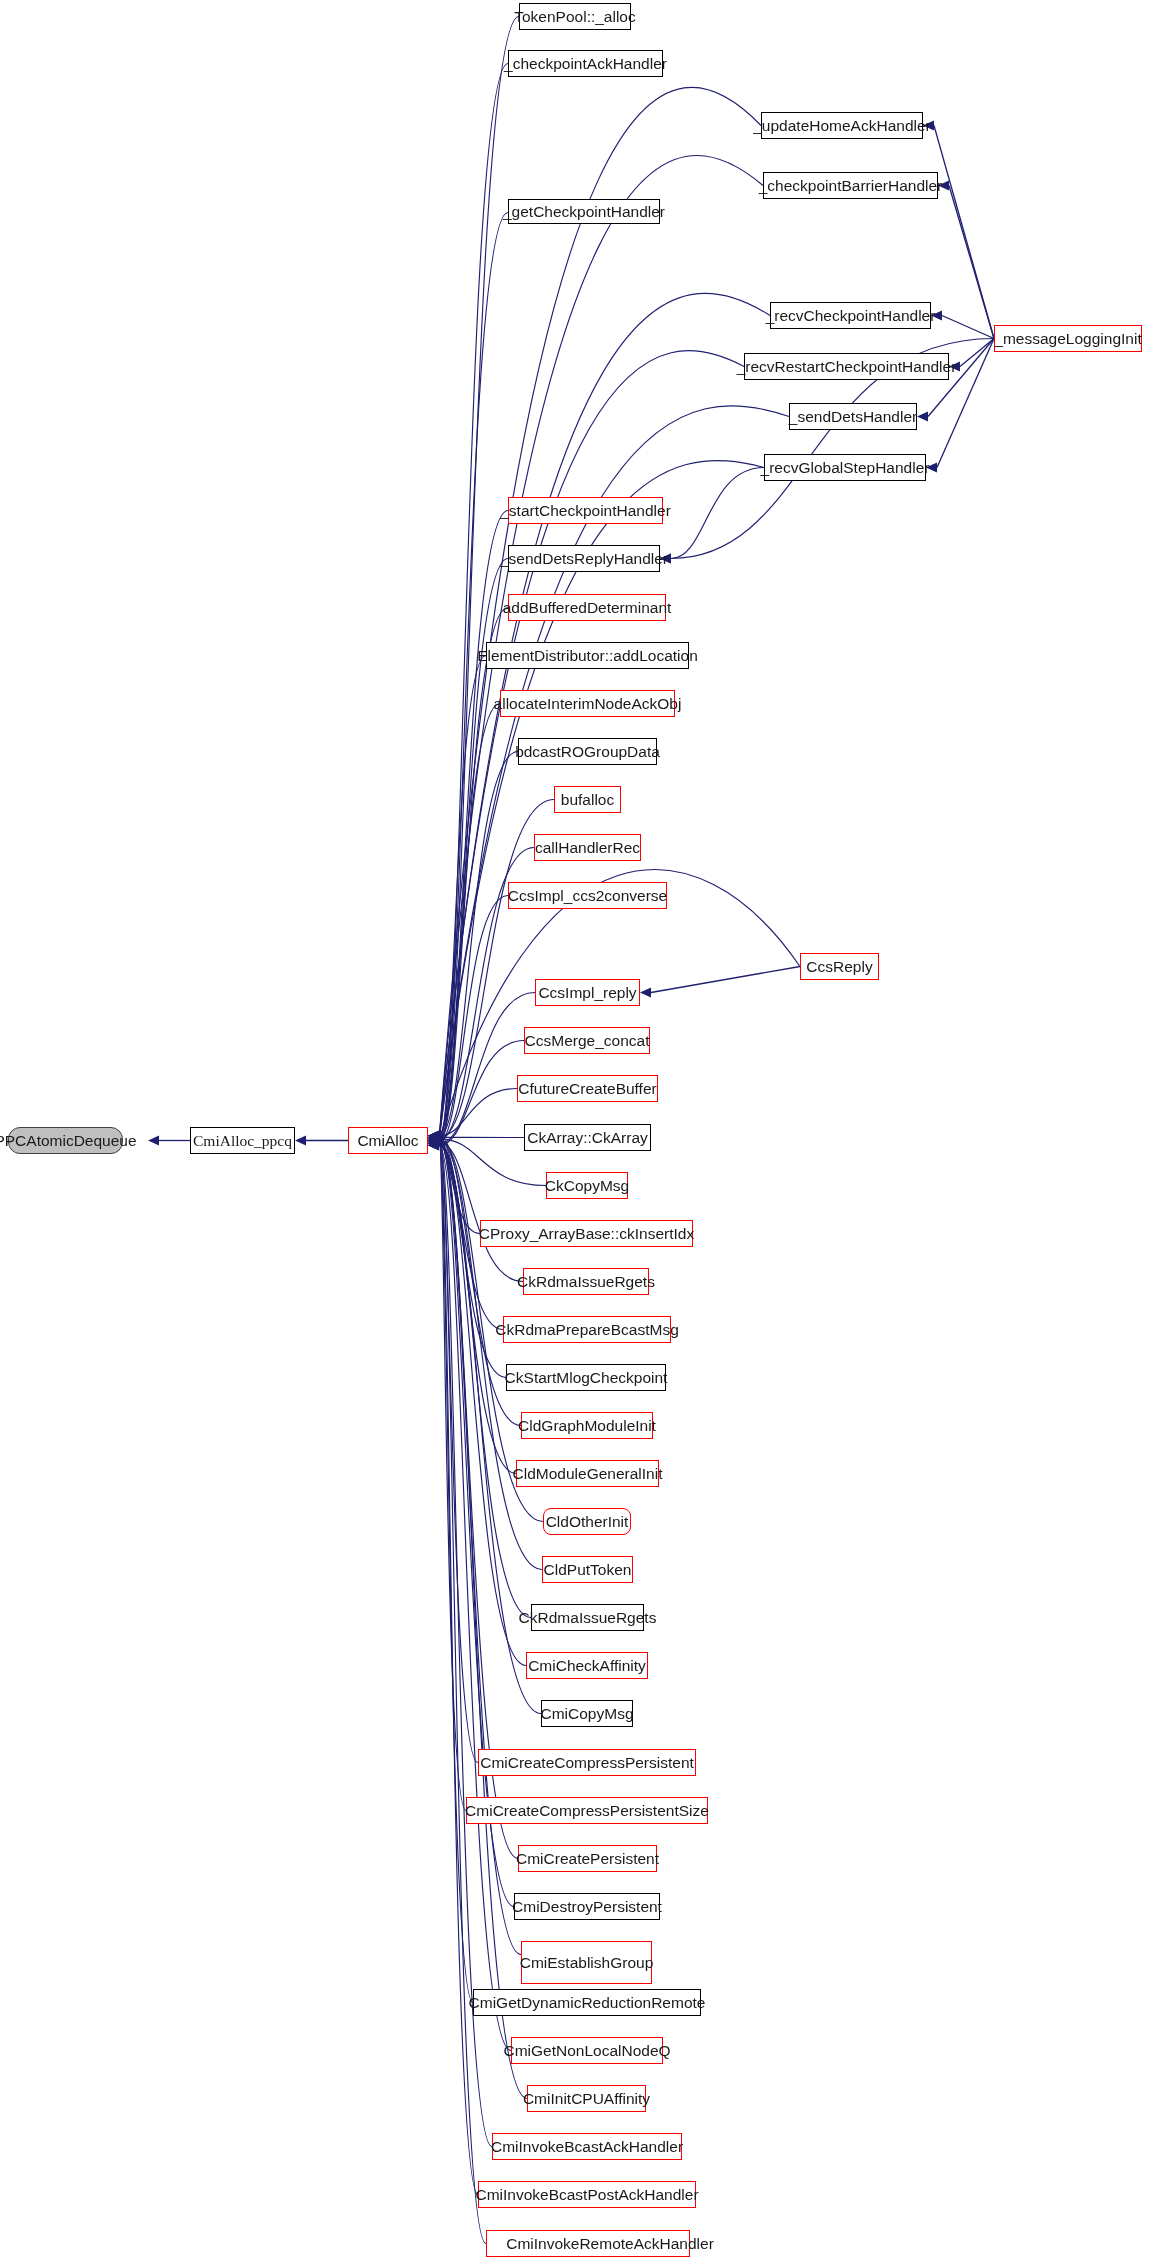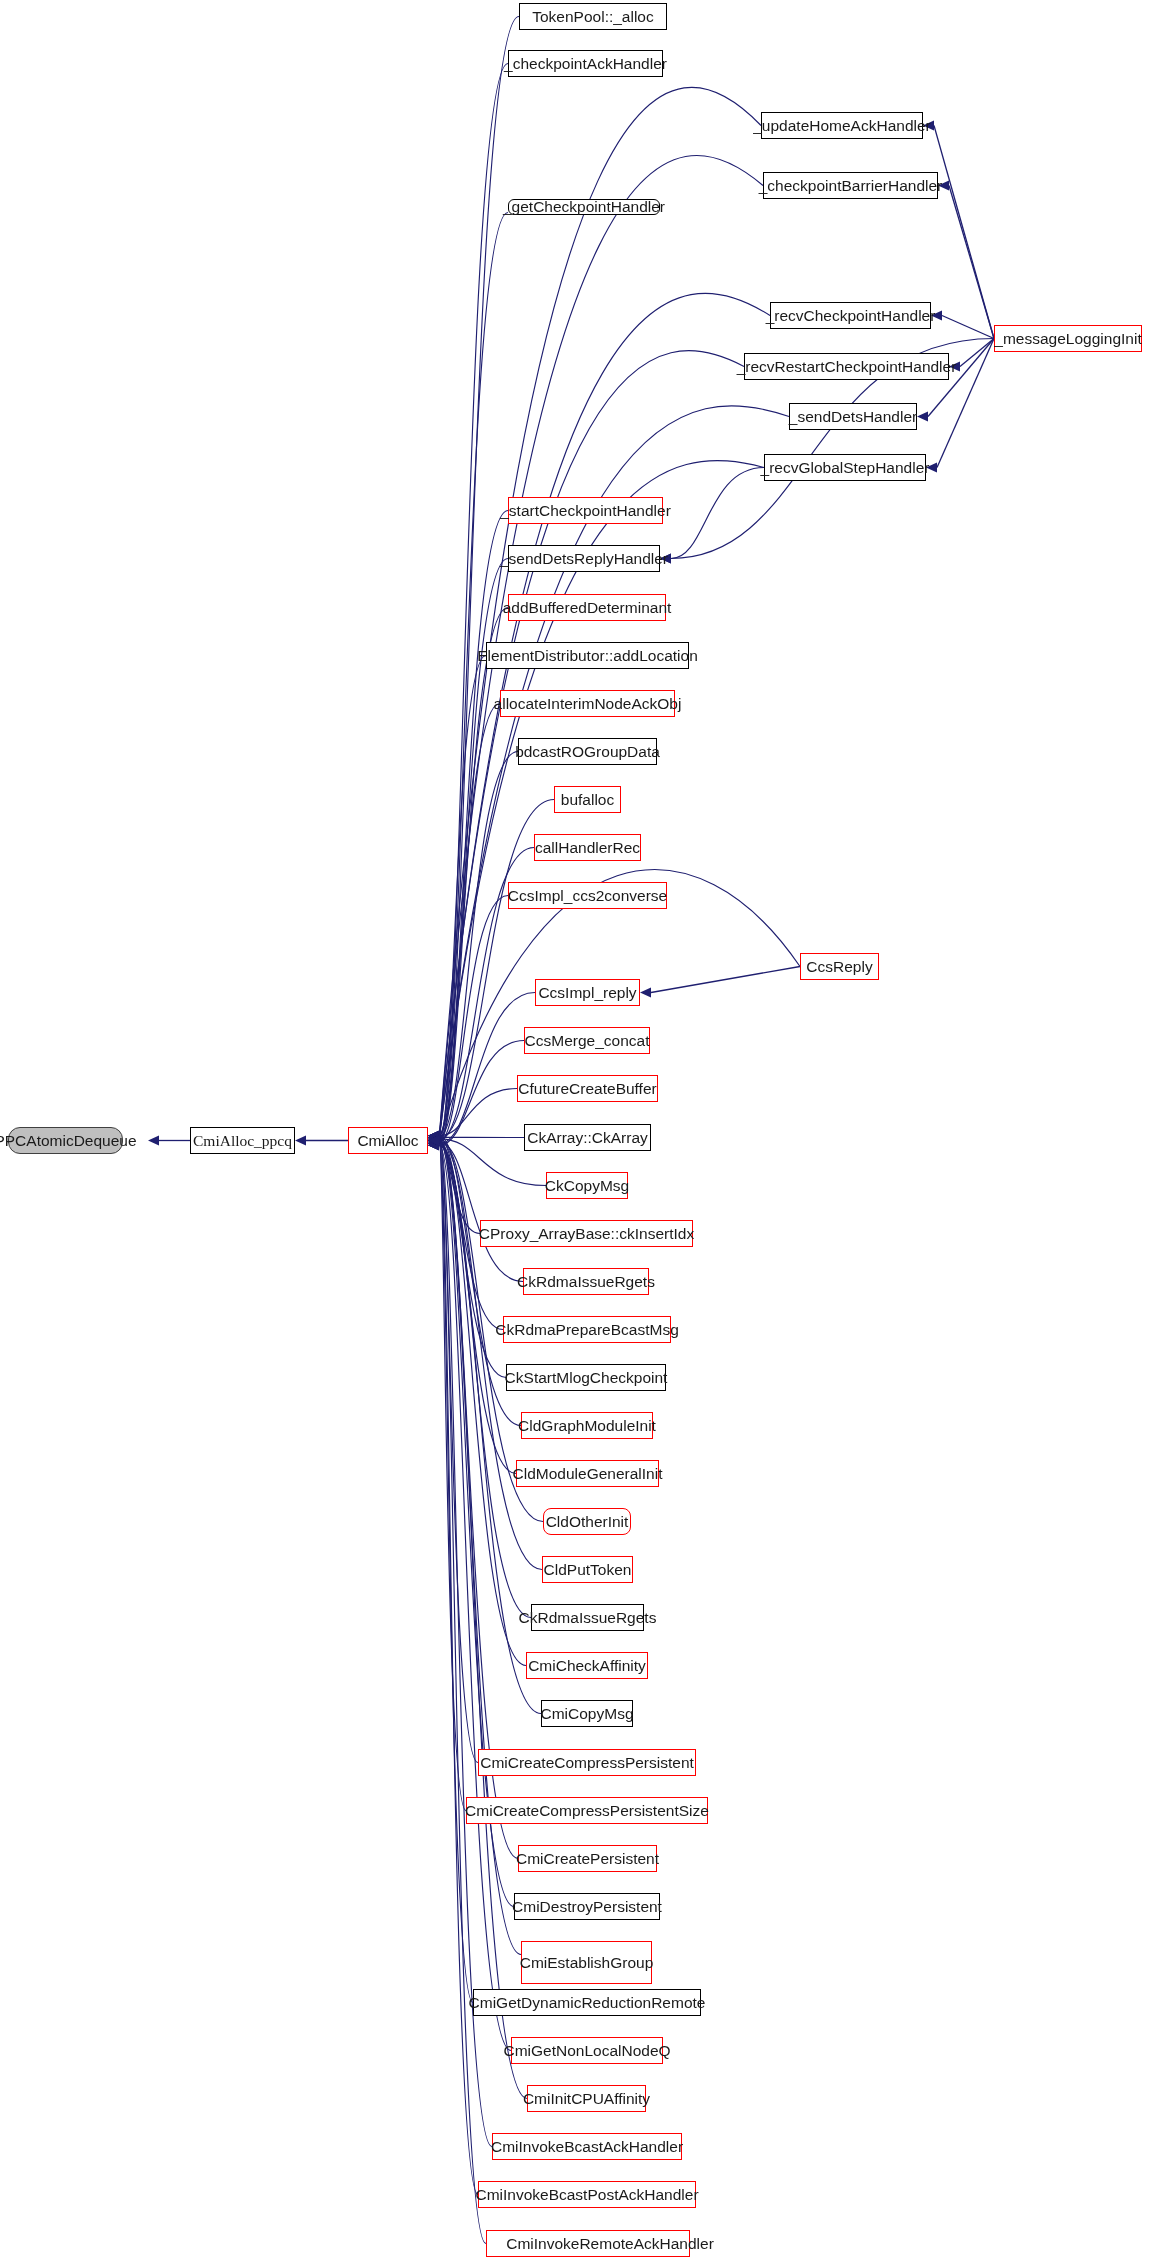--- a/index.html
+++ b/index.html
@@ -135,27 +135,27 @@
     </svg>
 <div class="node root" style="left: 8px; top: 1127px; width: 115px; height: 27px; font-size: 15.5px; border-radius: 12px;">
       <span class="lbl">PPCAtomicDequeue</span>
     </div>
     <div class="node" style="left: 190px; top: 1127px; width: 105px; height: 27px; font-size: 15.5px; font-family: Liberation Serif, serif;">
       <span class="lbl">CmiAlloc_ppcq</span>
     </div>
     <div class="node red" style="left: 348px; top: 1127px; width: 80px; height: 27px; font-size: 15.5px;">
       <span class="lbl">CmiAlloc</span>
     </div>
-    <div class="node" style="left: 519px; top: 3px; width: 148px; height: 27px; font-size: 15.5px;">
+    <div class="node" style="left: 519px; top: 3px; width: 112px; height: 27px; font-size: 15.5px;">
       <span class="lbl">TokenPool::_alloc</span>
     </div>
     <div class="node" style="left: 508px; top: 50px; width: 155px; height: 27px; font-size: 15.5px;">
       <span class="lbl">_checkpointAckHandler</span>
     </div>
-    <div class="node" style="left: 508px; top: 199px; width: 152px; height: 16px; font-size: 15.5px; border-radius: 6px;">
+    <div class="node" style="left: 508px; top: 199px; width: 152px; height: 25px; font-size: 15.5px;">
       <span class="lbl">_getCheckpointHandler</span>
     </div>
     <div class="node red" style="left: 508px; top: 497px; width: 155px; height: 27px; font-size: 15.5px;">
       <span class="lbl">_startCheckpointHandler</span>
     </div>
     <div class="node" style="left: 508px; top: 545px; width: 152px; height: 27px; font-size: 15.5px;">
       <span class="lbl">_sendDetsReplyHandler</span>
     </div>
     <div class="node red" style="left: 508px; top: 594px; width: 158px; height: 27px; font-size: 15.5px;">
       <span class="lbl">addBufferedDeterminant</span>

